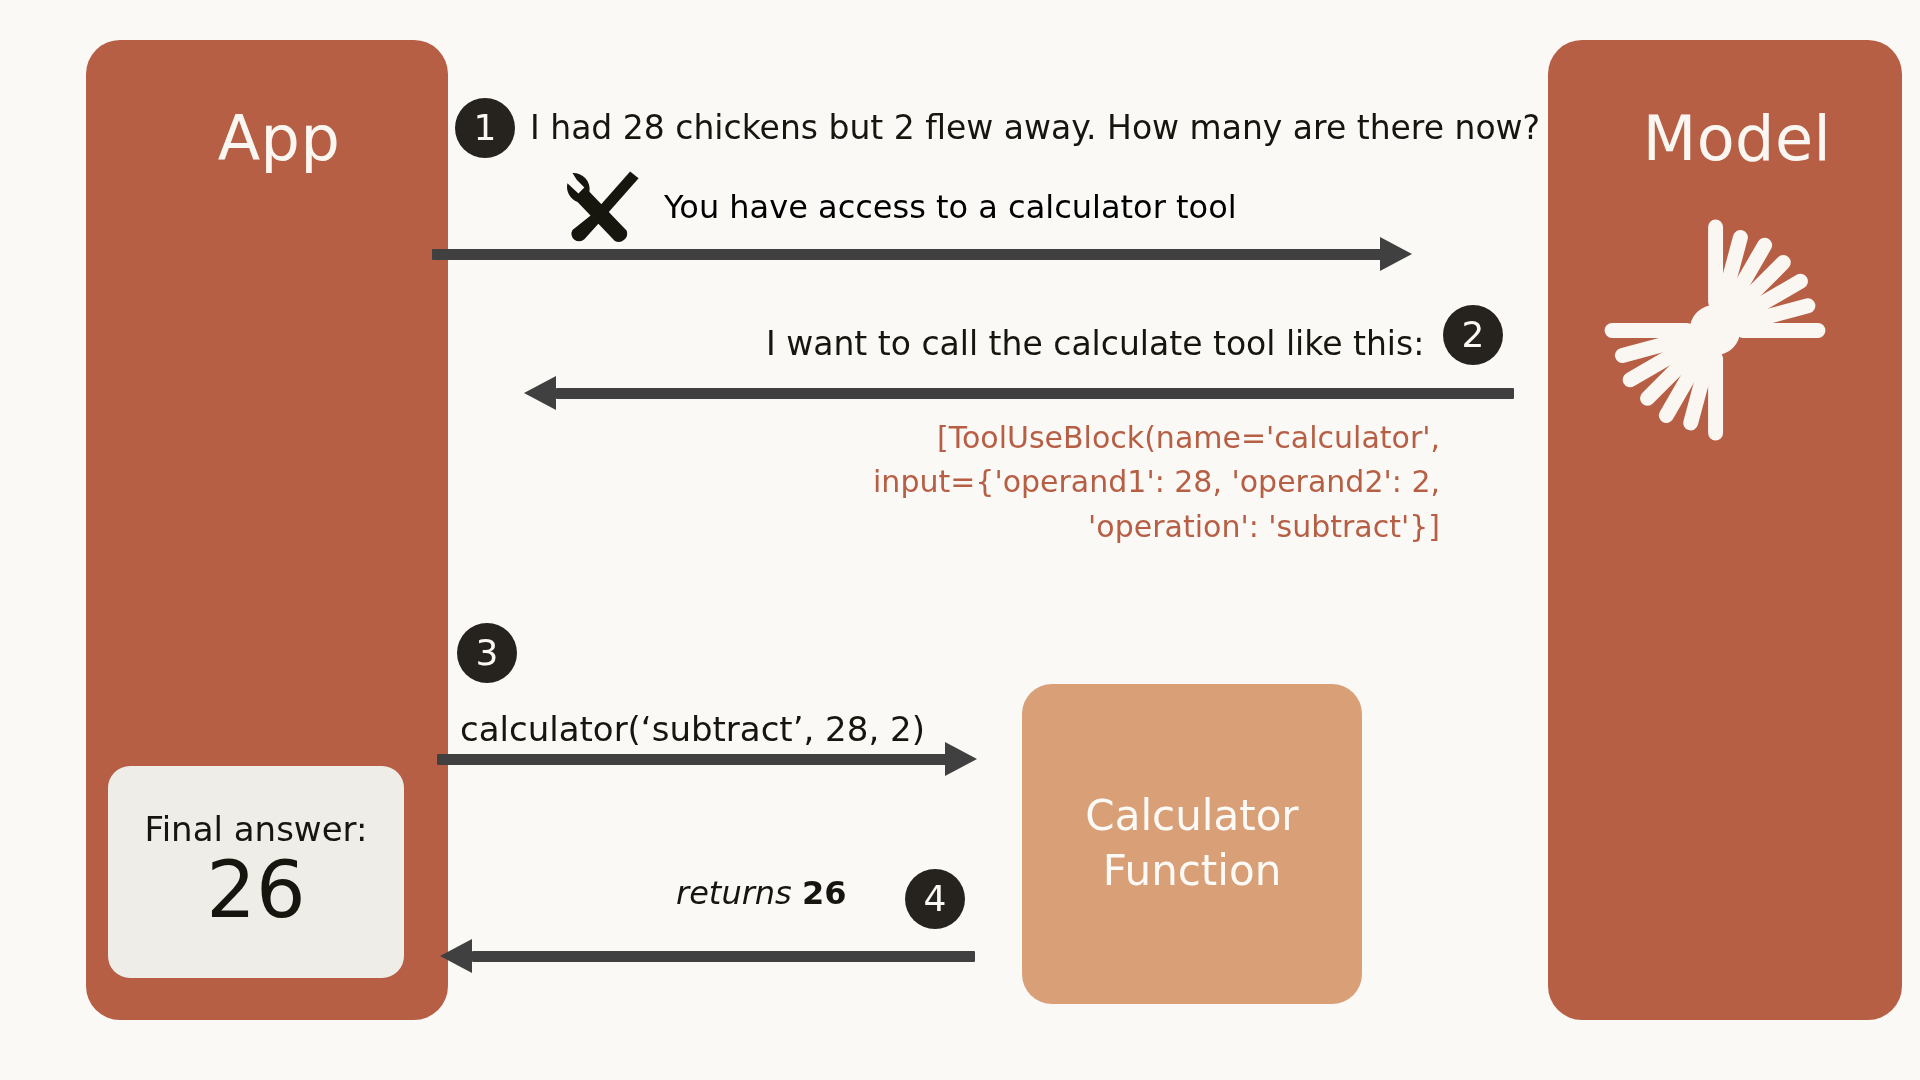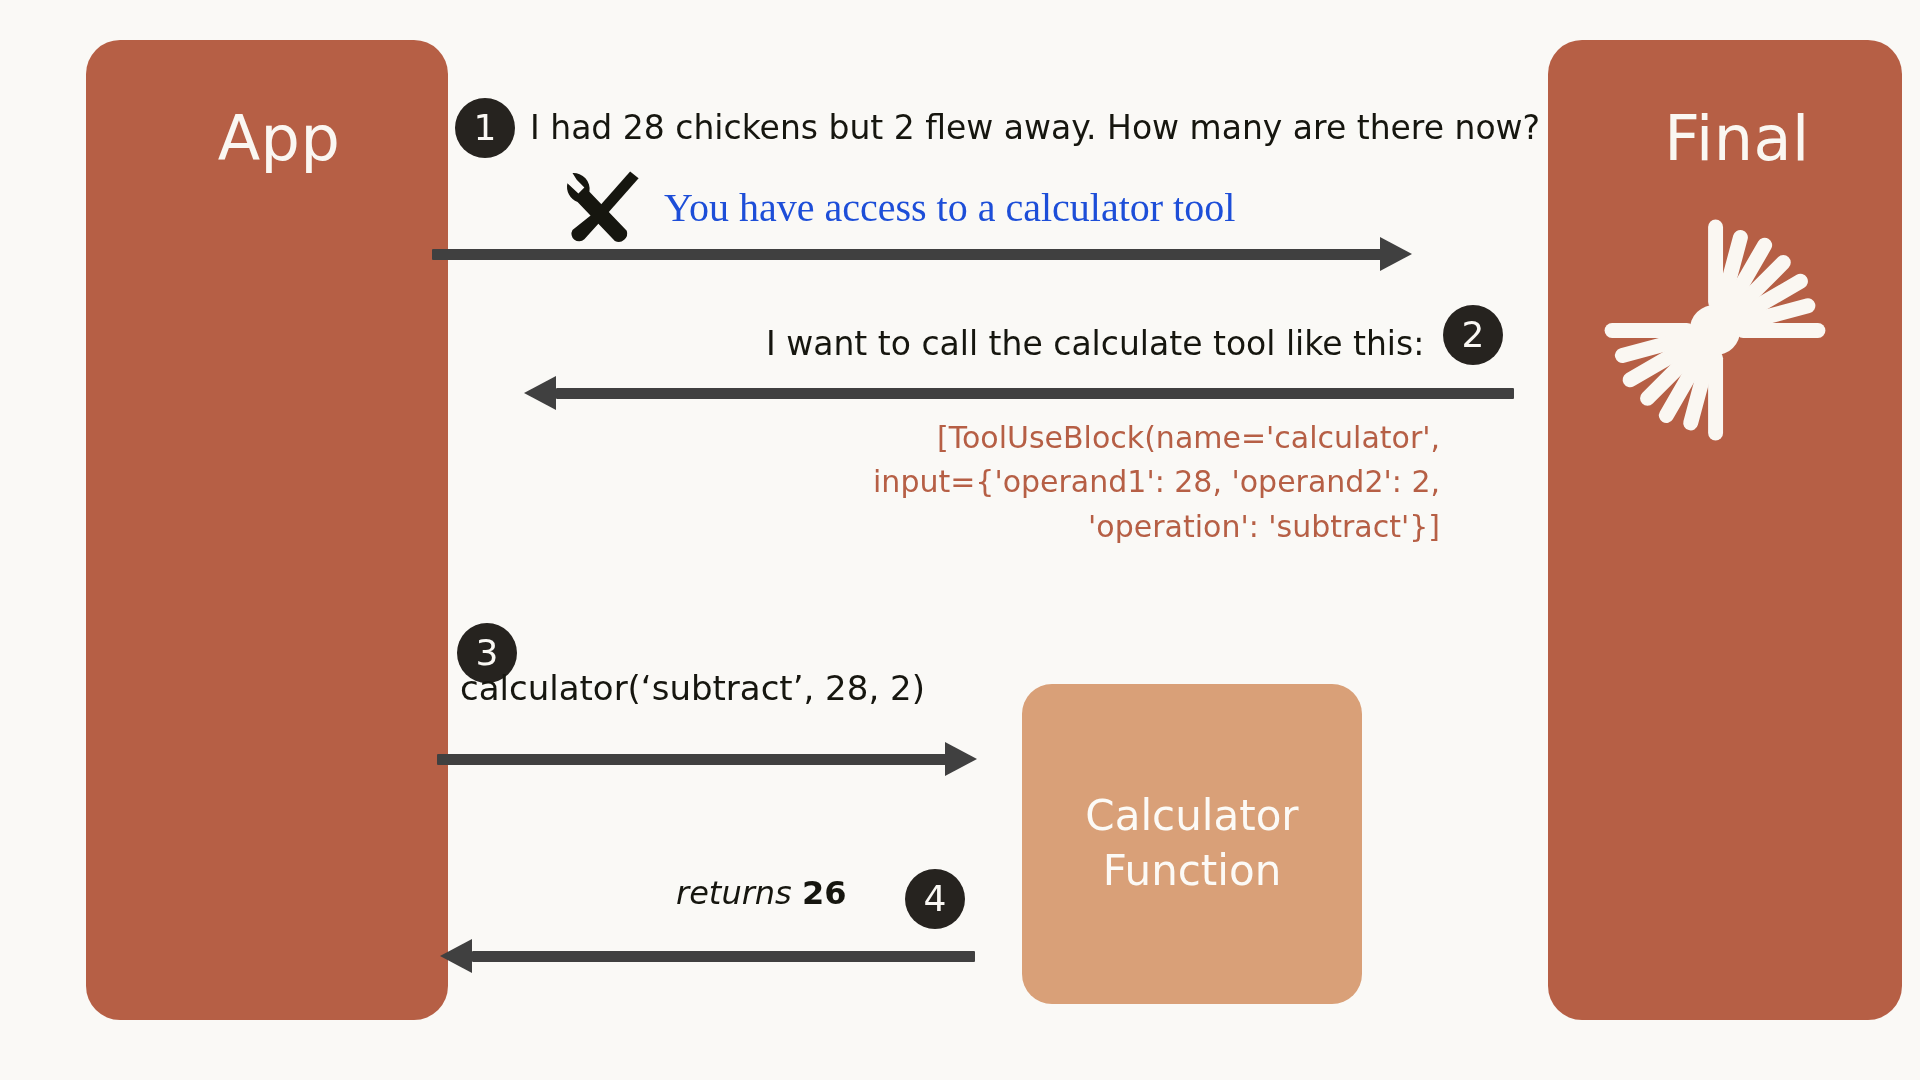--- a/index.html
+++ b/index.html
@@ -194,42 +194,41 @@
     display: flex;
     align-items: center;
     gap: 18px;
   }
   #tools-icon {
     width: 86px;
     height: 78px;
     flex: none;
   }
   #tool-note-text {
-    color: #1d4ed8;
-    font-size: 40px;
+    color: #000000;
+    font-size: 32px;
     white-space: nowrap;
-    font-family: Liberation Serif, serif;
   }
   #msg-model-reply {
     left: 766px;
     top: 323px;
   }
   #tool-use-block {
     position: absolute;
     left: 700px;
     top: 416px;
     width: 740px;
     text-align: right;
     color: #B65F45;
     font-size: 30px;
     line-height: 1.48;
   }
   #msg-calculator-call {
     left: 460px;
-    top: 667px;
+    top: 708px;
     font-size: 34px;
   }
   #msg-returns {
     position: absolute;
     left: 676px;
     top: 874px;
     font-size: 32px;
     color: #16160F;
     white-space: nowrap;
   }
@@ -238,23 +237,27 @@
 </style>
 </head>
 <body>
 
 <div id="canvas">
 
   <div class="panel" id="app-panel">
     <div class="panel-title">App</div>
   </div>
 
+  <div id="final-answer-card">
+    <div class="fa-label">Final answer:</div>
+    <div class="fa-value">26</div>
+  </div>
 
   <div class="panel" id="model-panel">
-    <div class="panel-title">Final</div>
+    <div class="panel-title">Model</div>
   </div>
 
   <svg id="sunburst" viewBox="0 0 200 200">
     <g fill="#FAF7F2">
       <rect x="94" y="4" width="13" height="78" rx="6.5"></rect>
       <rect x="94" y="118" width="13" height="78" rx="6.5"></rect>
       <rect x="4" y="94" width="78" height="13" rx="6.5"></rect>
       <rect x="118" y="94" width="78" height="13" rx="6.5"></rect>
       <rect x="94" y="8" width="13" height="74" rx="6.5" transform="rotate(30 100 100)"></rect>
       <rect x="94" y="118" width="13" height="74" rx="6.5" transform="rotate(30 100 100)"></rect>

